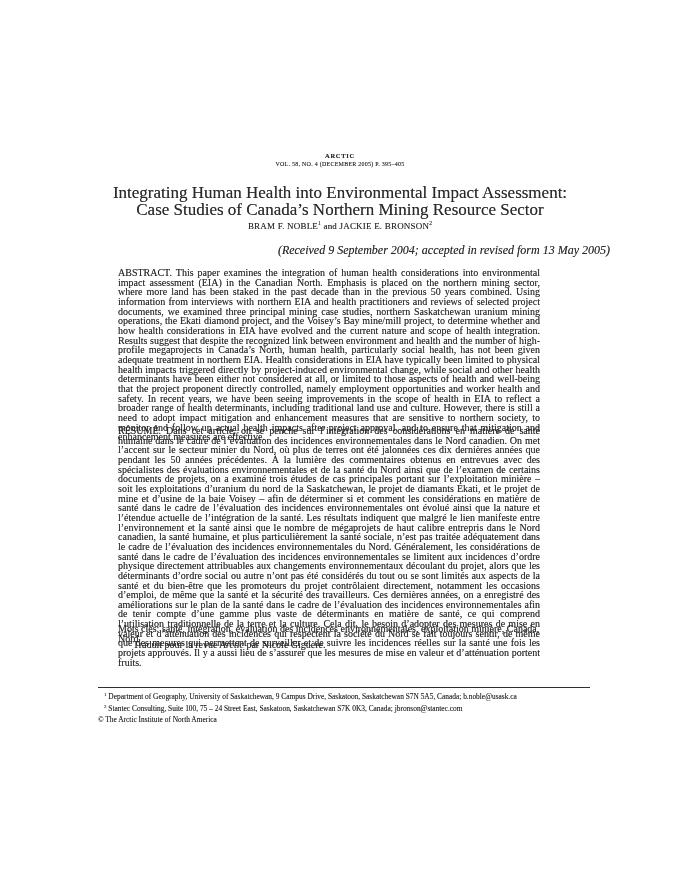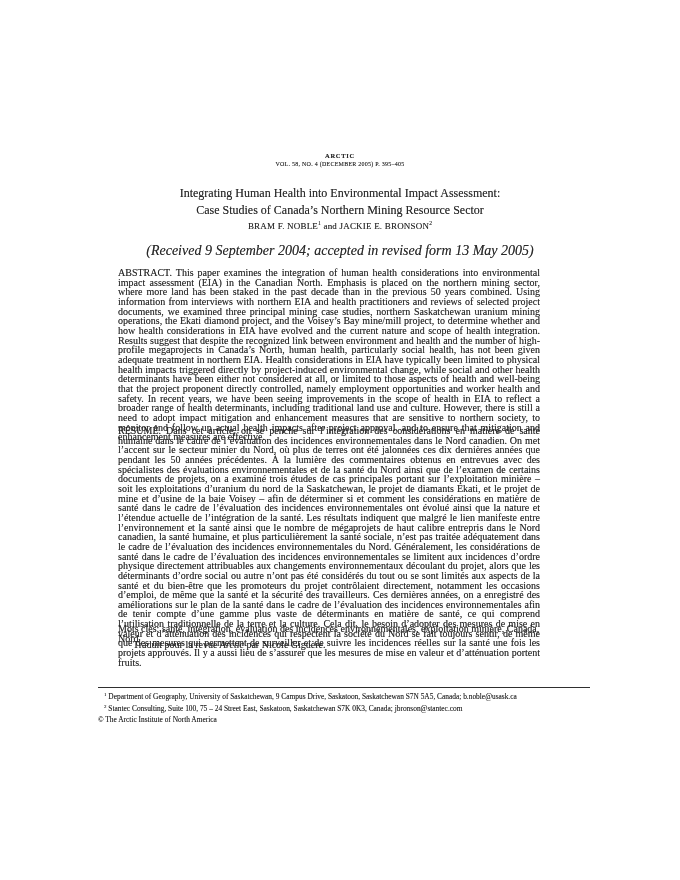--- a/index.html
+++ b/index.html
@@ -26,38 +26,38 @@
   .journal-issue {
     font-size: 6px;
     letter-spacing: 0.25px;
     margin-top: 1.5px;
   }
   .title {
     position: absolute;
     top: 185px; left: 70px; width: 540px;
     margin: 0;
     text-align: center;
-    font-size: 12px;
+    font-size: 17px;
     font-weight: normal;
     line-height: 16.5px;
   }
   .authors {
     position: absolute;
     top: 220px; left: 70px; width: 540px;
     text-align: center;
     font-size: 9px;
     letter-spacing: 0.2px;
   }
   .authors sup { font-size: 5.5px; }
   .received {
     position: absolute;
     top: 243px; left: 70px; width: 540px;
-    text-align: center;
+    text-align: right;
     font-style: italic;
-    font-size: 14px;
+    font-size: 12px;
   }
   .bodyblock {
     position: absolute;
     left: 118px; width: 422px;
     margin: 0;
     font-size: 10px;
     line-height: 9.65px;
     text-align: justify;
   }
   .abstract-par { top: 268px; }

